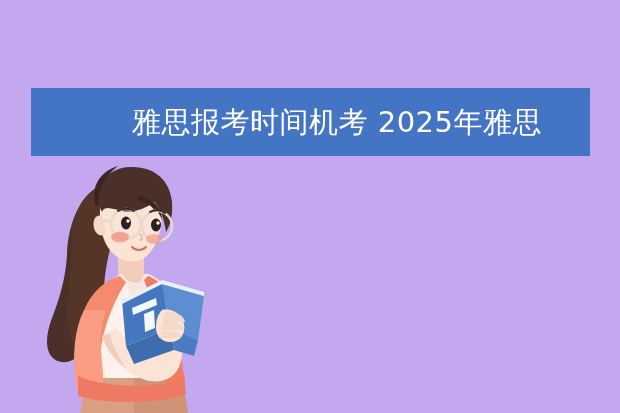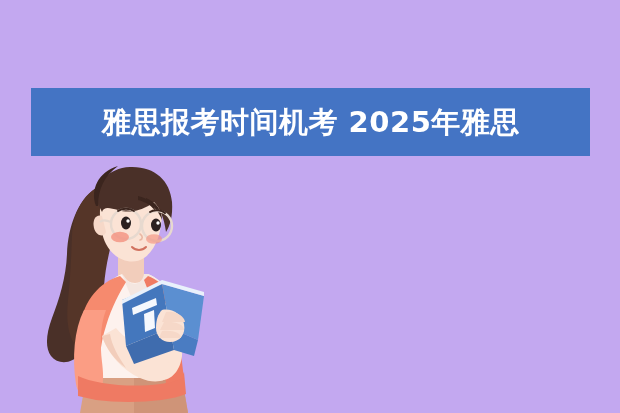--- a/index.html
+++ b/index.html
@@ -29,26 +29,27 @@
     width: 559px;
     height: 68px;
     background: #4474c4;
     display: flex;
     align-items: center;
     z-index: 30;
   }
   #title-text {
     color: #ffffff;
     font-size: 29px;
-    font-weight: bold;
+    font-weight: normal;
     letter-spacing: 0.5px;
     line-height: 1;
     padding-left: 71px;
     white-space: nowrap;
     font-family: "DejaVu Sans", "Liberation Sans", sans-serif;
+    margin-left: 30px;
   }
 
   
   #illustration {
     position: absolute;
     left: 26px;
     top: 150px;
     width: 200px;
     height: 263px;
     z-index: 10;

